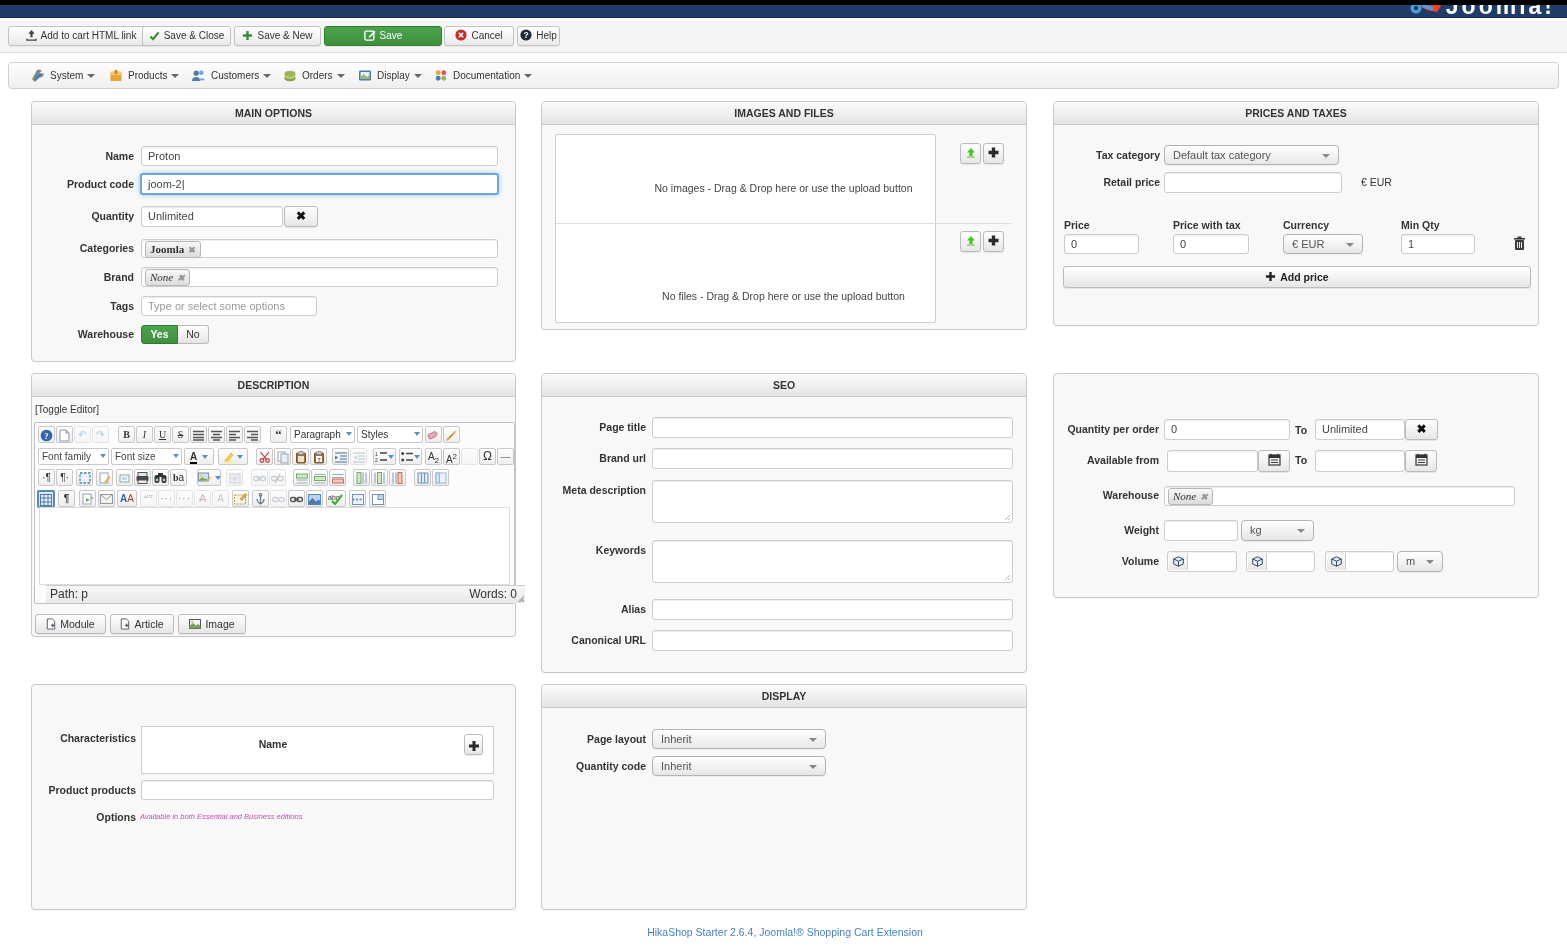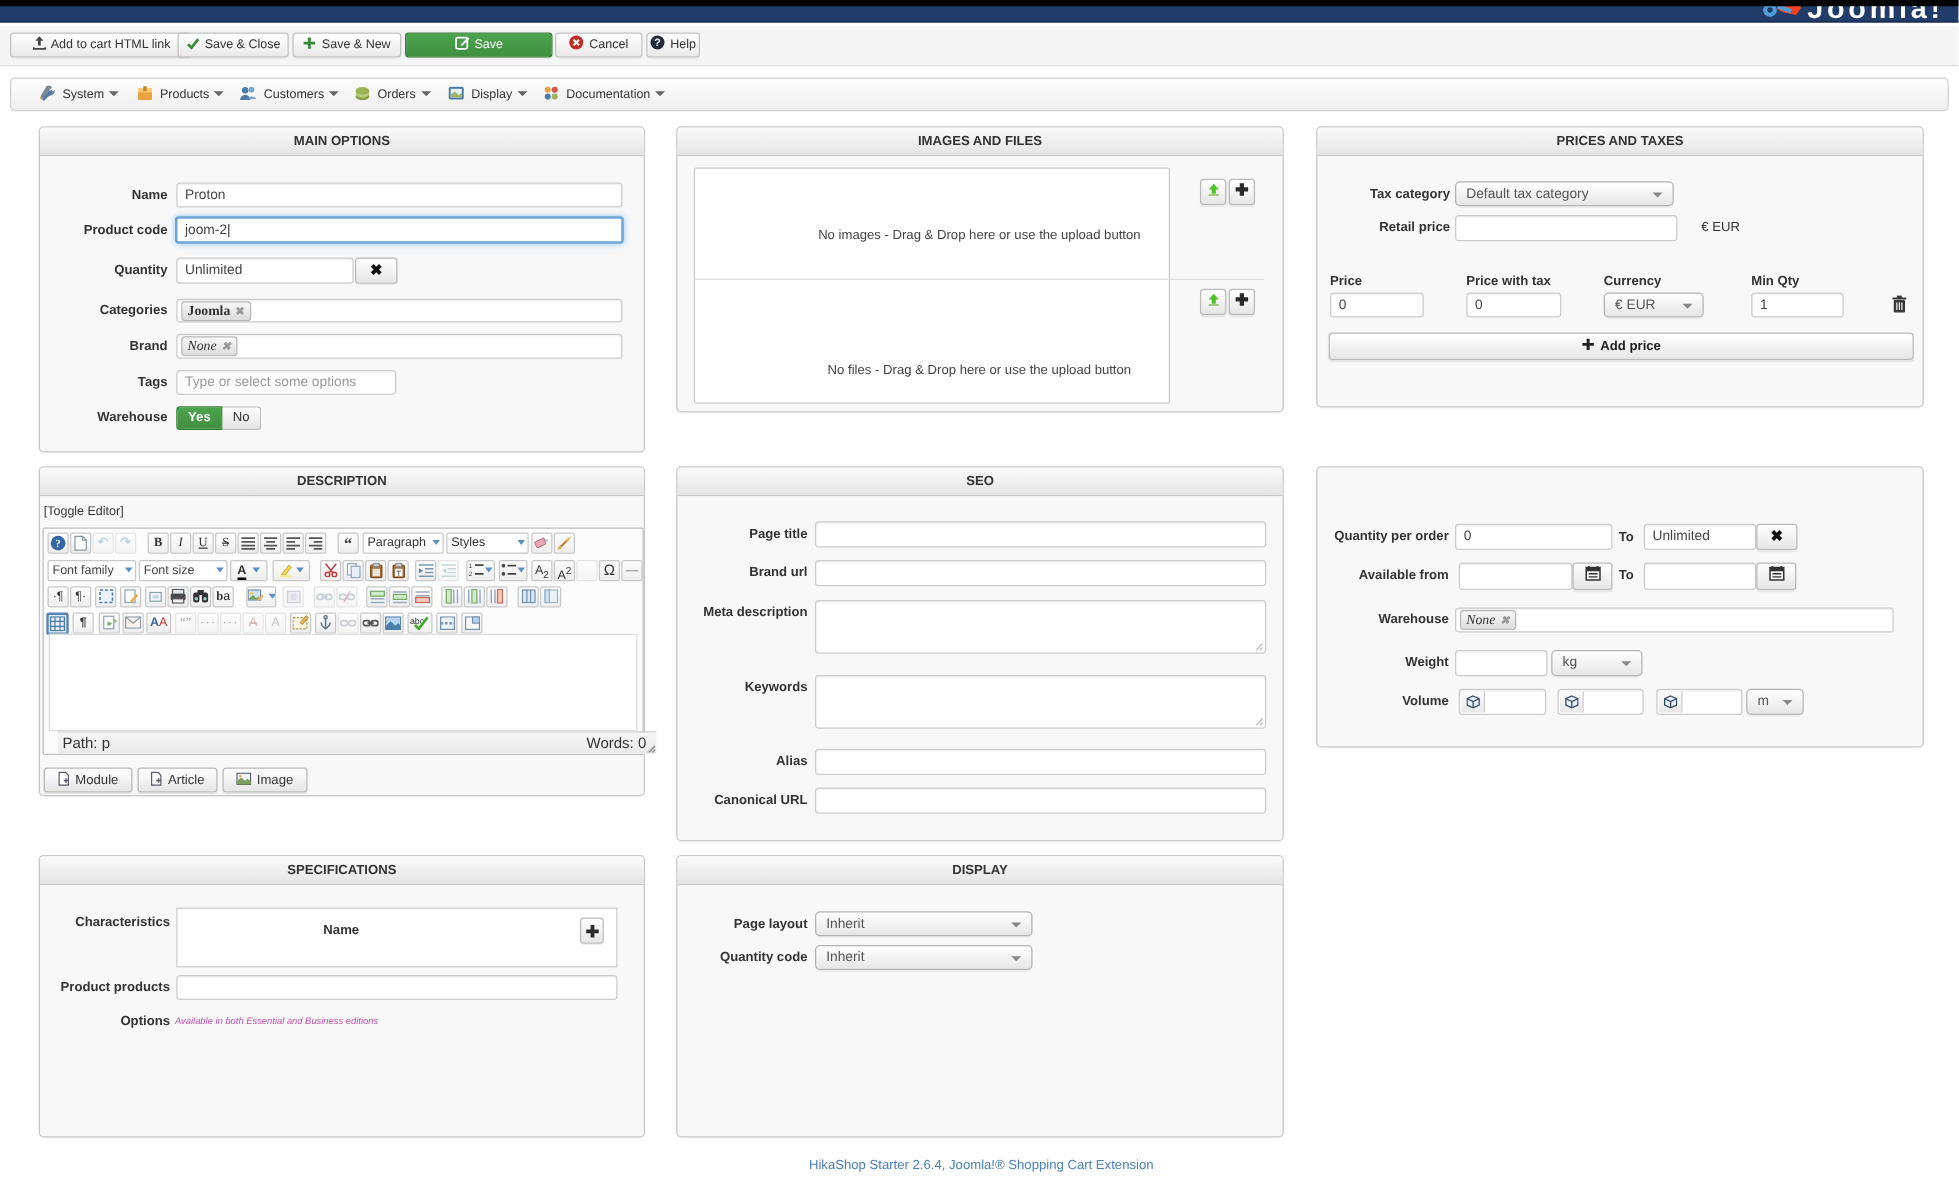--- a/index.html
+++ b/index.html
@@ -442,21 +442,20 @@
   <div class="abs" style="left:271px;top:177px;width:69px;height:21px;background:#fff;border:1px solid #ccc;border-radius:3px;box-shadow:inset 0 1px 1px rgba(0,0,0,.07);">
         <span style="position:absolute;left:1px;top:1px;width:19px;height:17px;background:linear-gradient(#fbfbfb,#e8e8e8);border-right:1px solid #ccc;text-align:center;"><svg width="11" height="11" viewBox="0 0 11 11" style="margin-top:3px;">
             <path d="M5.5 0.8 L10.3 3 V8 L5.5 10.2 L0.7 8 V3 Z" fill="#e7edf4" stroke="#334a66" stroke-width="1"></path>
             <path d="M0.7 3 L5.5 5.2 L10.3 3 M5.5 5.2 V10.2" fill="none" stroke="#334a66" stroke-width="1"></path>
           </svg></span>
       </div>
   <div class="sel" style="left:343px;top:177px;width:46px;height:21px;line-height:17px;">m<span class="car" style="top:8px;"></span></div>
 </div>
 
 <div class="panel" style="left:31px;top:684px;width:485px;height:226px;">
-  <div class="phead">SPECIFICATIONS</div>
   <div class="lbl" style="left:0;width:104px;top:47px;">Characteristics</div>
   <div class="abs" style="left:109px;top:41px;width:353px;height:48px;background:#fff;border:1px solid #ccc;">
     <div class="abs" style="left:101px;top:11px;width:60px;text-align:center;font-weight:bold;font-size:10.5px;color:#333;">Name</div>
     <div class="sbtn" style="left:322px;top:7px;width:19px;height:21px;line-height:19px;"><svg width="12" height="12" viewBox="0 0 12 12" style="vertical-align:-2px;">
             <path d="M6 1 V11 M1 6 H11" stroke="#2a2a2a" stroke-width="3"></path>
           </svg></div>
   </div>
   <div class="lbl" style="left:0;width:104px;top:99px;">Product products</div>
   <div class="inp" style="left:109px;top:95px;width:353px;height:20px;"></div>
   <div class="lbl" style="left:0;width:104px;top:126px;">Options</div>

